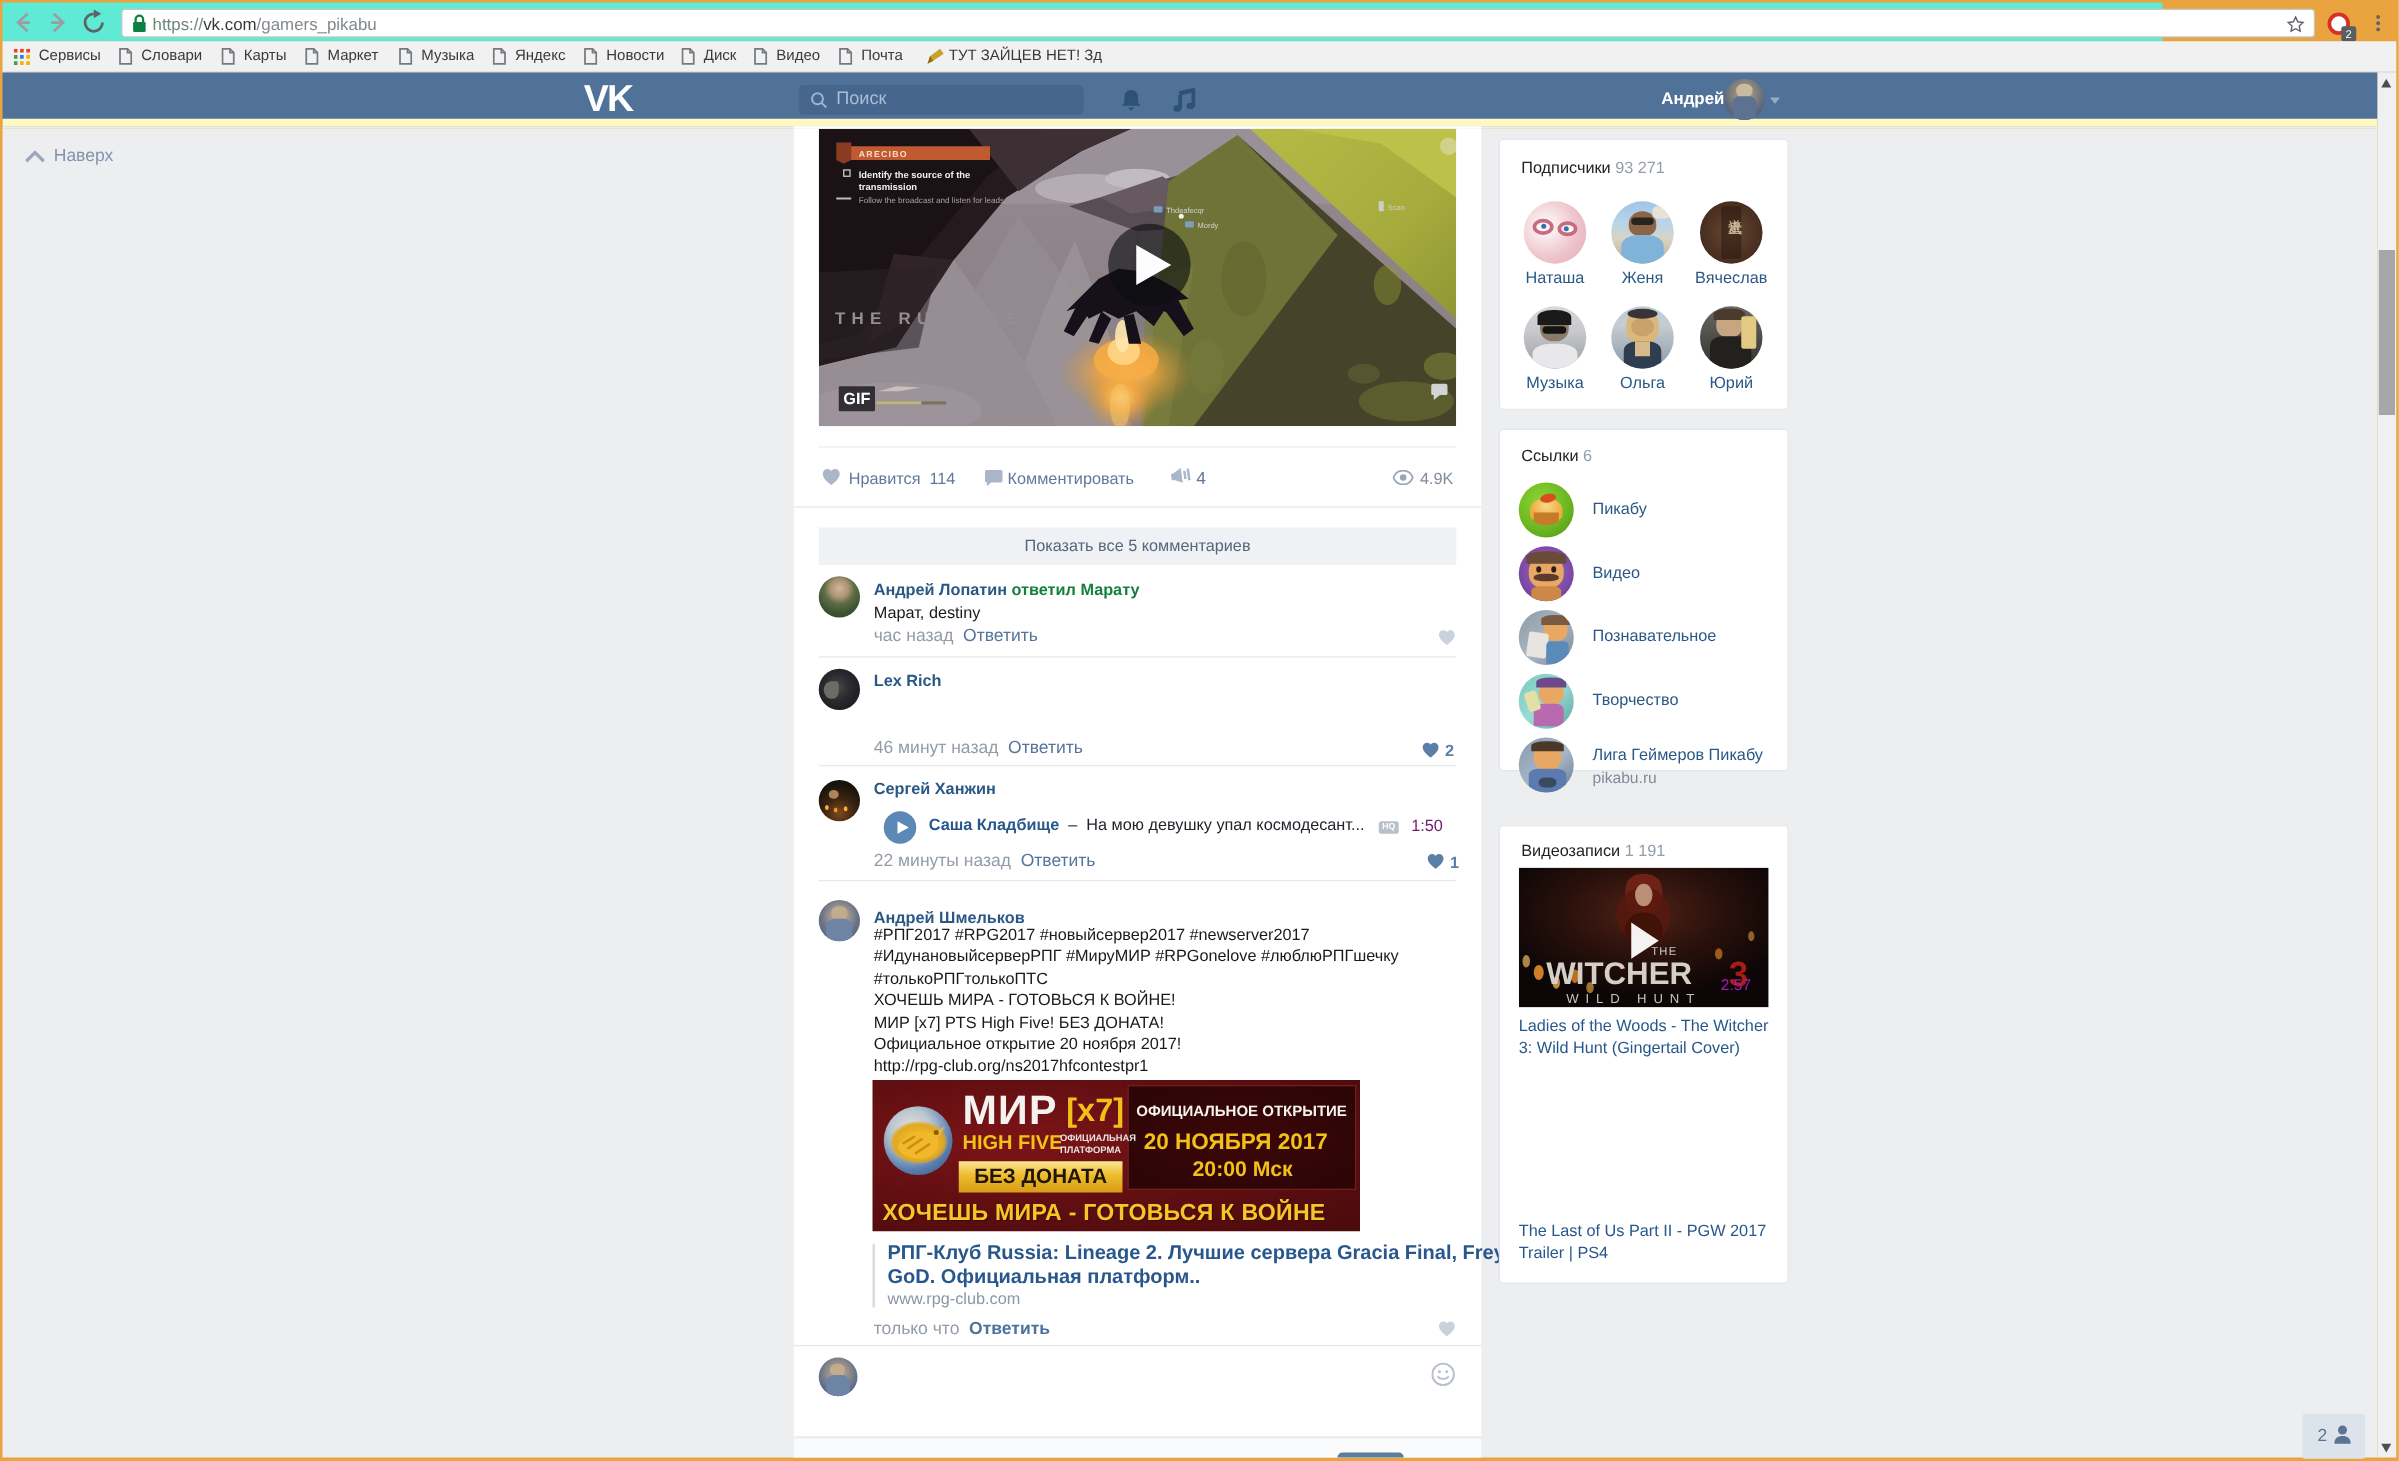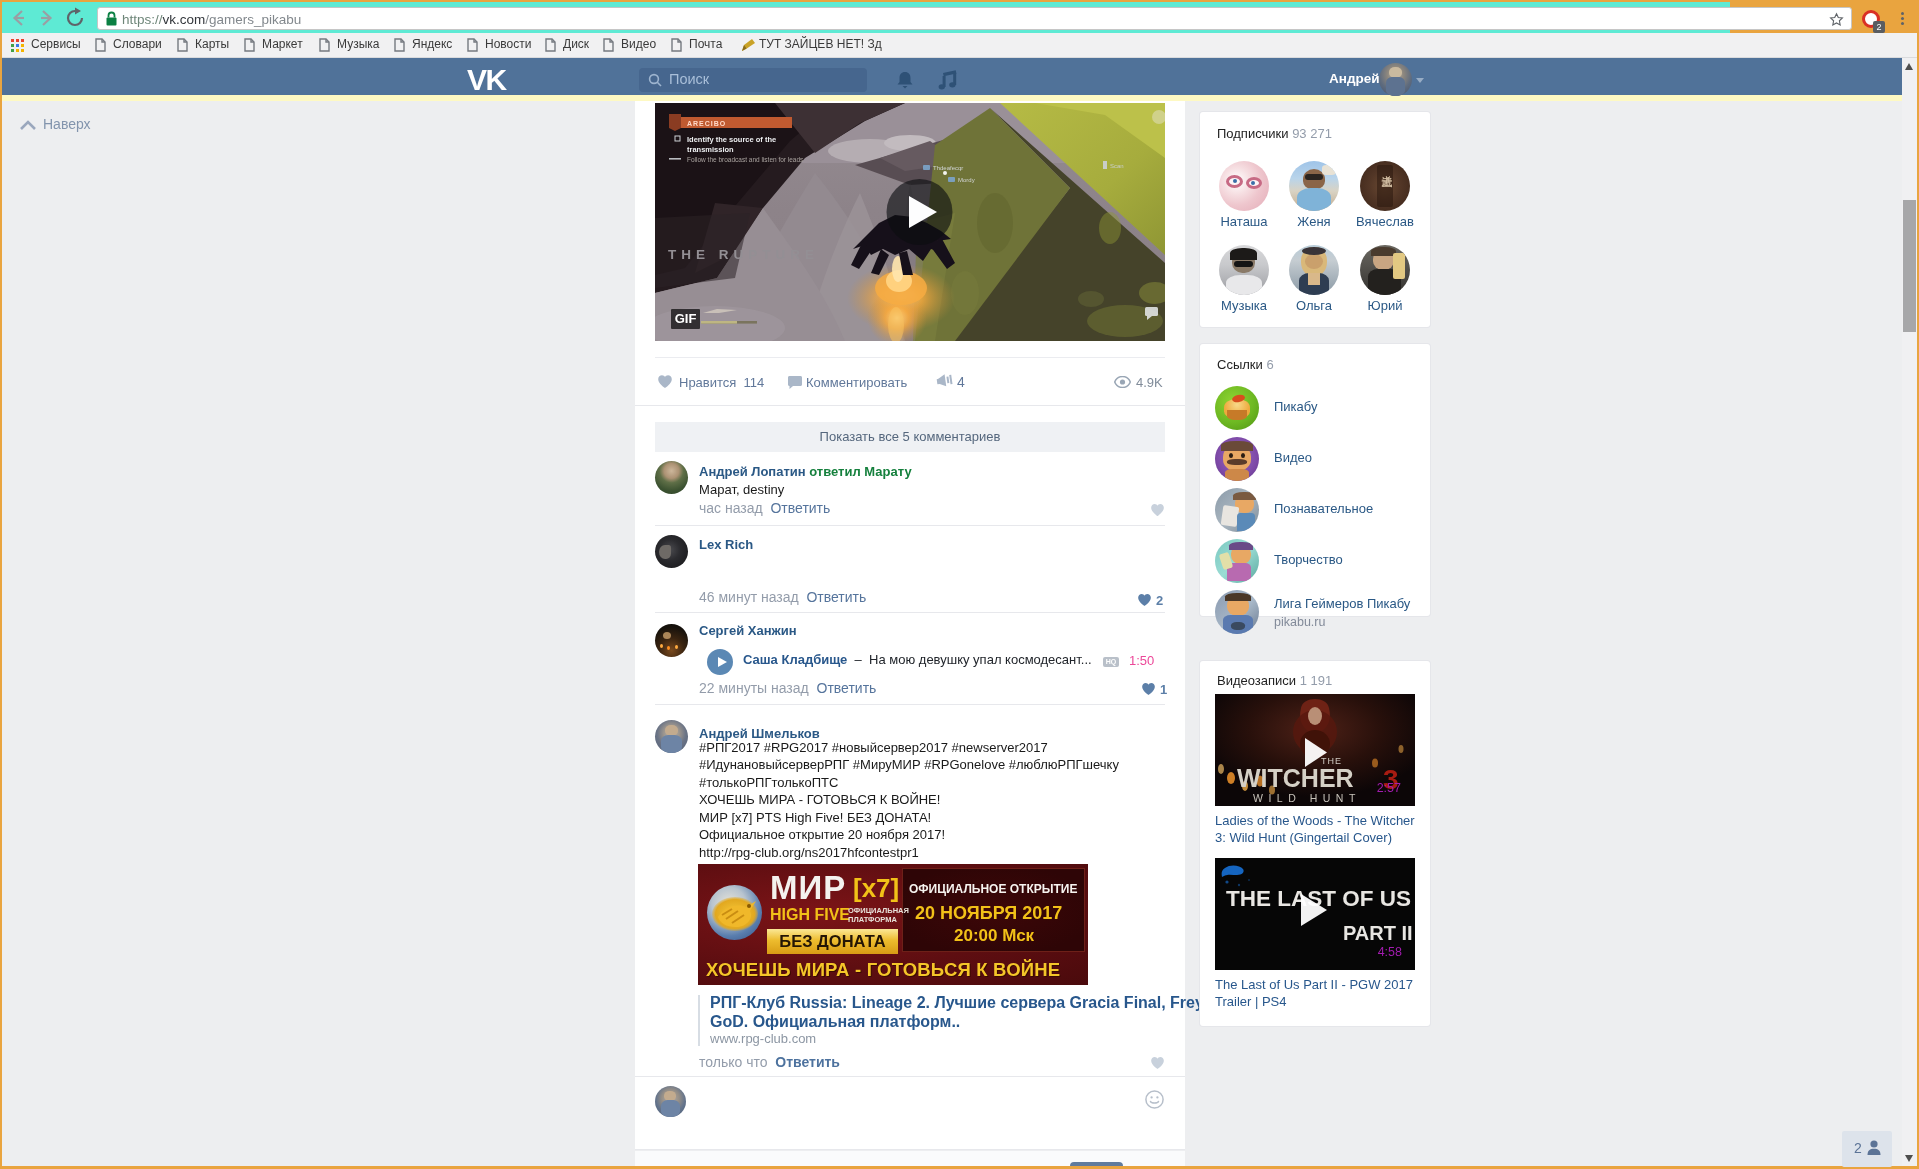--- a/index.html
+++ b/index.html
@@ -317,21 +317,21 @@
         <div class="abs" style="left:5px;top:20px;width:3px;height:4px;background:#ffab40;border-radius:50%"></div>
         <div class="abs" style="left:12px;top:22px;width:3px;height:4px;background:#ff8f20;border-radius:50%"></div>
         <div class="abs" style="left:20px;top:21px;width:3px;height:4px;background:#ffab40;border-radius:50%"></div>
         <div class="abs" style="left:8px;top:8px;width:8px;height:7px;background:#caa06a;border-radius:50%;opacity:.8"></div>
       </div>
 <div class="cmname" style="left:64px;top:520px">Сергей Ханжин</div>
 <div class="abs" style="left:72px;top:546px;width:26px;height:26px;border-radius:50%;background:#5b88b4"></div>
 <div class="abs" style="left:82.5px;top:553.5px;width:0;height:0;border-left:9px solid #fff;border-top:5.5px solid transparent;border-bottom:5.5px solid transparent"></div>
 <div class="txt" style="left:108px;top:549px;font-size:13px"><b style="color:#28578c">Саша Кладбище</b> <span style="color:#21252b">&nbsp;–&nbsp; На мою девушку упал космодесант...</span></div>
 <div class="abs" style="left:468px;top:554px;width:16px;height:10px;background:#b9c0c9;border-radius:2px;color:#fff;font-size:7px;font-weight:bold;text-align:center;line-height:10px">HQ</div>
-<div class="txt" style="left:494px;top:550px;font-size:13px;color:#ec4899">1:50</div>
+<div class="txt" style="left:494px;top:550px;font-size:13px;color:#701a75">1:50</div>
 <div class="cmmeta" style="left:64px;top:577px">22 минуты назад &nbsp;<span class="replink">Ответить</span></div>
 <svg class="abs" style="left:506px;top:579px" width="15" height="14" viewBox="0 0 16 15">
         <path d="M8 14 C8 14 1.2 9.6 1.2 5.2 C1.2 2.8 3 1.2 5 1.2 C6.4 1.2 7.5 2 8 3 C8.5 2 9.6 1.2 11 1.2 C13 1.2 14.8 2.8 14.8 5.2 C14.8 9.6 8 14 8 14 Z" fill="#5c7fa8"></path>
       </svg>
 <div class="txt" style="left:525px;top:579px;font-size:13px;font-weight:bold;color:#5c7fa8">1</div>
 <div class="divider" style="left:20px;top:601px;width:510px"></div>
 
 <div class="avatar" style="left:20px;top:617px;width:33px;height:33px;background:radial-gradient(circle at 50% 40%,#b9b4ae 0%,#9d968e 30%,#6b7486 55%,#4d5b74 100%)">
         <div class="abs" style="left:10px;top:5px;width:13px;height:11px;background:#c3ab8e;border-radius:45%"></div>
         <div class="abs" style="left:6px;top:15px;width:21px;height:18px;background:#6d84a5;border-radius:35%"></div>
@@ -490,33 +490,20 @@
    <ellipse cx="186" cy="55" rx="2.5" ry="4" fill="#ffb84e" opacity=".5"></ellipse>
    <text x="106" y="70" font-size="9" fill="#cfcac2" letter-spacing="1">THE</text>
    <text x="22" y="93" font-size="25" font-weight="bold" fill="#d5d0c6" letter-spacing="0">WITCHER</text>
    <text x="168" y="95" font-size="28" font-weight="bold" fill="#a81c12">3</text>
    <text x="38" y="108" font-size="10.5" fill="#c8c3ba" letter-spacing="5.5">WILD HUNT</text>
    <polygon points="90,44 90,73 112,58.5" fill="#fff" opacity=".95"></polygon>
   </svg>
   <div class="dur" style="right:14px;bottom:11px">2:57</div>
  </div>
  <div class="vidtitle" style="left:15px;top:151px;width:210px">Ladies of the Woods - The Witcher<br>3: Wild Hunt (Gingertail Cover)</div>
- <div class="abs" style="left:15px;top:197px;width:200px;height:112px;overflow:hidden">
-  <svg width="200" height="112" viewBox="0 0 200 112">
-   <rect width="200" height="112" fill="#060606"></rect>
-   <path d="M10 10 C15 6 25 7 28 11 C30 14 27 17 22 17 C18 17 13 16 10 17.5 L7 19 C6 14 7 12 10 10 Z" fill="#1565c0"></path>
-   <circle cx="12" cy="24" r="1.6" fill="#1565c0" opacity=".7"></circle>
-          <circle cx="24" cy="27" r="1.2" fill="#1565c0" opacity=".5"></circle>
-          <circle cx="34" cy="22" r="1" fill="#1565c0" opacity=".4"></circle>
-   <text x="11" y="48" font-size="22.5" font-weight="bold" fill="#e8e6e2">THE LAST OF US</text>
-   <text x="128" y="82" font-size="20" font-weight="bold" fill="#e8e6e2">PART II</text>
-   <polygon points="86,36 86,68 112,52" fill="#fff" opacity=".95"></polygon>
-  </svg>
-  <div class="dur" style="right:13px;bottom:11px">4:58</div>
- </div>
  <div class="vidtitle" style="left:15px;top:315px;width:215px">The Last of Us Part II - PGW 2017<br>Trailer | PS4</div>
 </div>
 
  <div class="abs" style="left:1068px;top:1059px;width:53px;height:4px;background:#5f7b9d;border-radius:4px 4px 0 0"></div>
 </div>
 
 <div class="abs" style="left:1842px;top:1131px;width:50px;height:36px;background:#dde3eb;border-radius:2px">
  <div class="txt" style="left:12px;top:9px;font-size:14px;color:#5b7396">2</div>
  <svg class="abs" style="left:24px;top:8px" width="16" height="18" viewBox="0 0 16 18">
       <circle cx="8" cy="5" r="3.6" fill="#5b7396"></circle>

